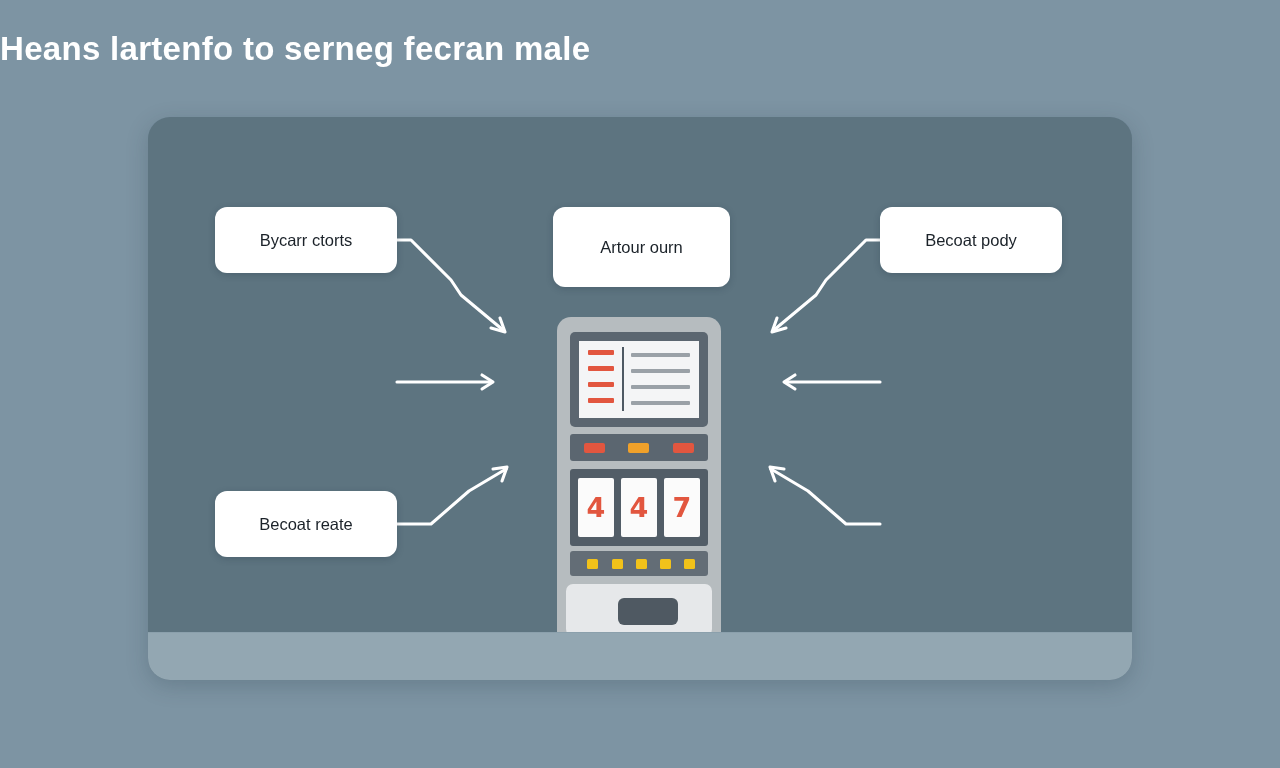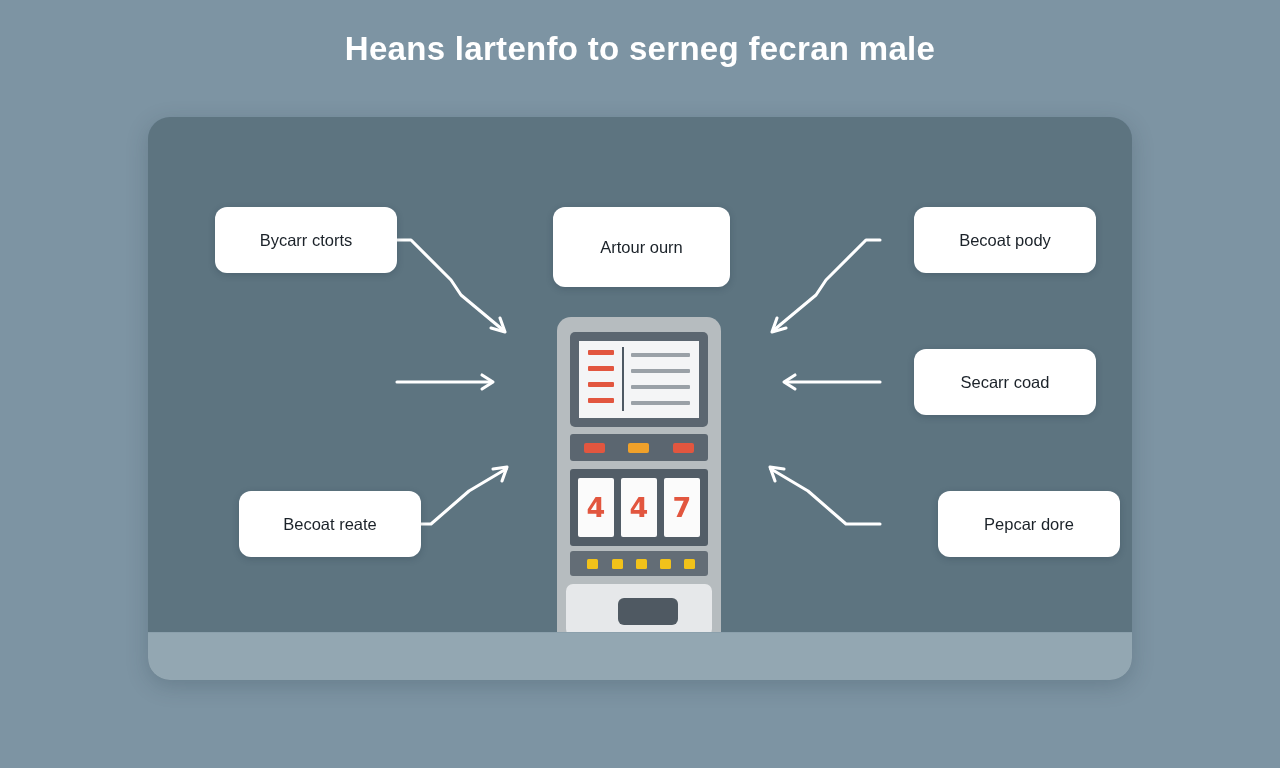--- a/index.html
+++ b/index.html
@@ -12,21 +12,20 @@
 
   body {
     background:#7d94a3;
     position:relative;
   }
 
   
   #page-title {
     position:absolute;
     top:30px; left:0; width:1280px;
-    text-align:center;
     font-size:33px;
     font-weight:700;
     color:#ffffff;
     letter-spacing:0.3px;
     white-space:nowrap;
   }
 
   
   #diagram-card {
     position:absolute;
@@ -52,26 +51,26 @@
     border-radius:12px;
     box-shadow:0 2px 7px rgba(25,42,54,0.22);
     display:flex;
     align-items:center;
     justify-content:center;
     font-size:16.5px;
     color:#1b2229;
     white-space:nowrap;
   }
   .node-left  { left:67px;  width:182px; height:66px; }
-  .node-right { left:766px; width:182px; height:66px; }
+  .node-right { left:732px; width:182px; height:66px; }
   .node-center{ left:405px; width:177px; height:80px; }
 
   .row-1 { top:90px; }
   .row-2 { top:232px; }
-  .row-3 { top:374px;margin-left:24px; }
+  .row-3 { top:374px; }
 
   
   #connectors {
     position:absolute;
     left:0; top:0;
     width:984px; height:563px;
     pointer-events:none;
   }
   .conn {
     fill:none;
@@ -264,26 +263,20 @@
     <span>Becoat reate</span>
   </div>
 
   <div class="node node-center row-1">
     <span>Artour ourn</span>
   </div>
 
   <div class="node node-right row-1">
     <span>Becoat pody</span>
   </div>
-  <div class="node node-right row-2">
-    <span>Secarr coad</span>
-  </div>
-  <div class="node node-right row-3">
-    <span>Pepcar dore</span>
-  </div>
 
   <div id="slot-machine">
 
     <div id="machine-base-shadow"></div>
     <div id="machine-chassis"></div>
 
     <div id="screen-bezel">
       <div id="screen-face">
         <div class="screen-bar-red" style="top:9px"></div>
         <div class="screen-bar-red" style="top:25px"></div>

